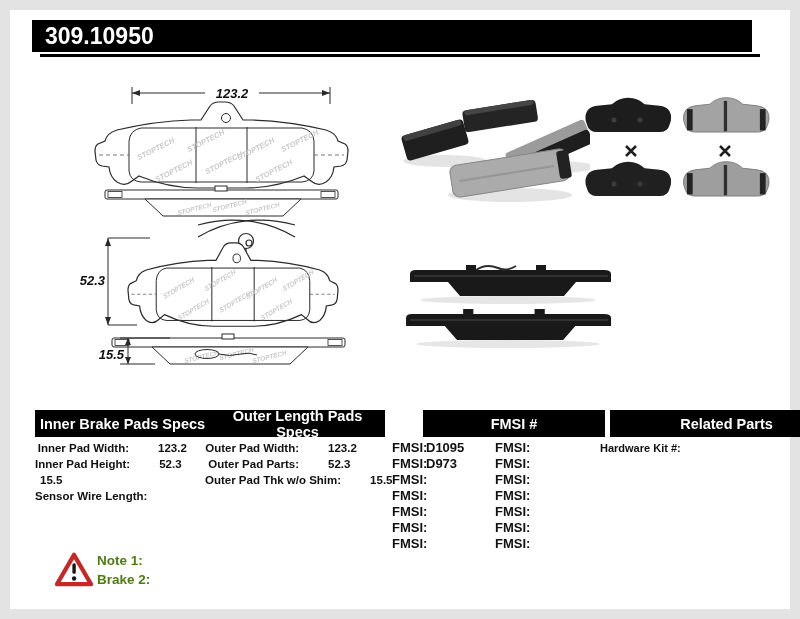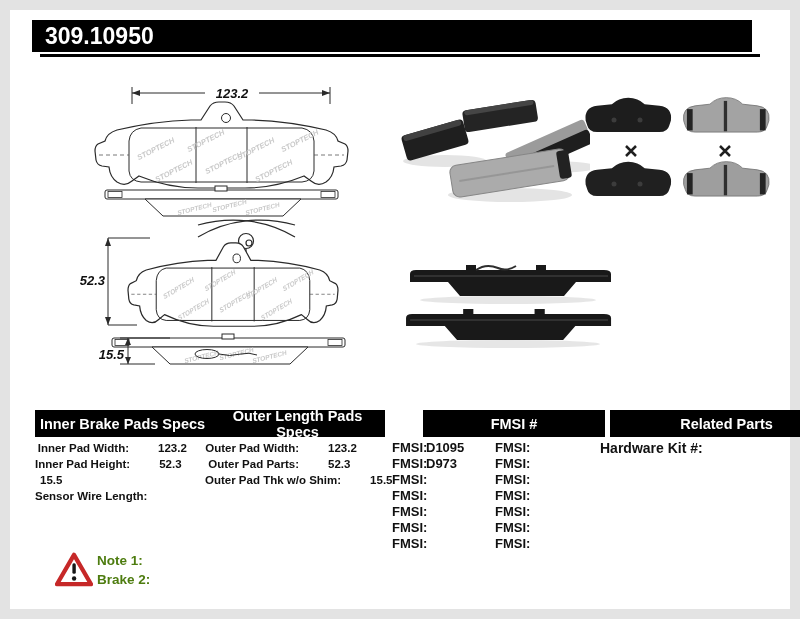--- a/index.html
+++ b/index.html
@@ -22,21 +22,21 @@
 
   
   .spec-col{top:440px;font-size:11.5px;font-weight:bold;color:#111;line-height:16px;}
   .spec-row{display:flex;white-space:nowrap;gap:24px;}
   .spec-row .lbl{flex:1;text-align:right;}
   .spec-row .val{width:52px;text-align:left;padding-left:5px;}
 
   .fmsi-grid{left:392px;top:440px;width:205px;font-size:13px;font-weight:bold;color:#111;}
   .fmsi-row{display:grid;grid-template-columns:34px 69px 36px 62px;line-height:16px;white-space:nowrap;}
 
-  .rel-col{left:600px;top:440px;width:170px;font-size:14px;font-weight:bold;color:#111;line-height:16px;}
+  .rel-col{left:600px;top:440px;width:170px;font-size:11px;font-weight:bold;color:#111;line-height:16px;}
 
   .notes{left:97px;top:551px;font-size:13.5px;font-weight:bold;color:#4d7c0f;line-height:19px;}
 
   svg text.dim{font-family:"Liberation Sans",sans-serif;font-size:13px;font-weight:bold;font-style:italic;fill:#111;}
   svg text.wm{font-family:"Liberation Sans",sans-serif;font-weight:bold;font-style:italic;fill:#c9c9c9;}
 </style>
 </head>
 <body>
 
 <div id="stage">

